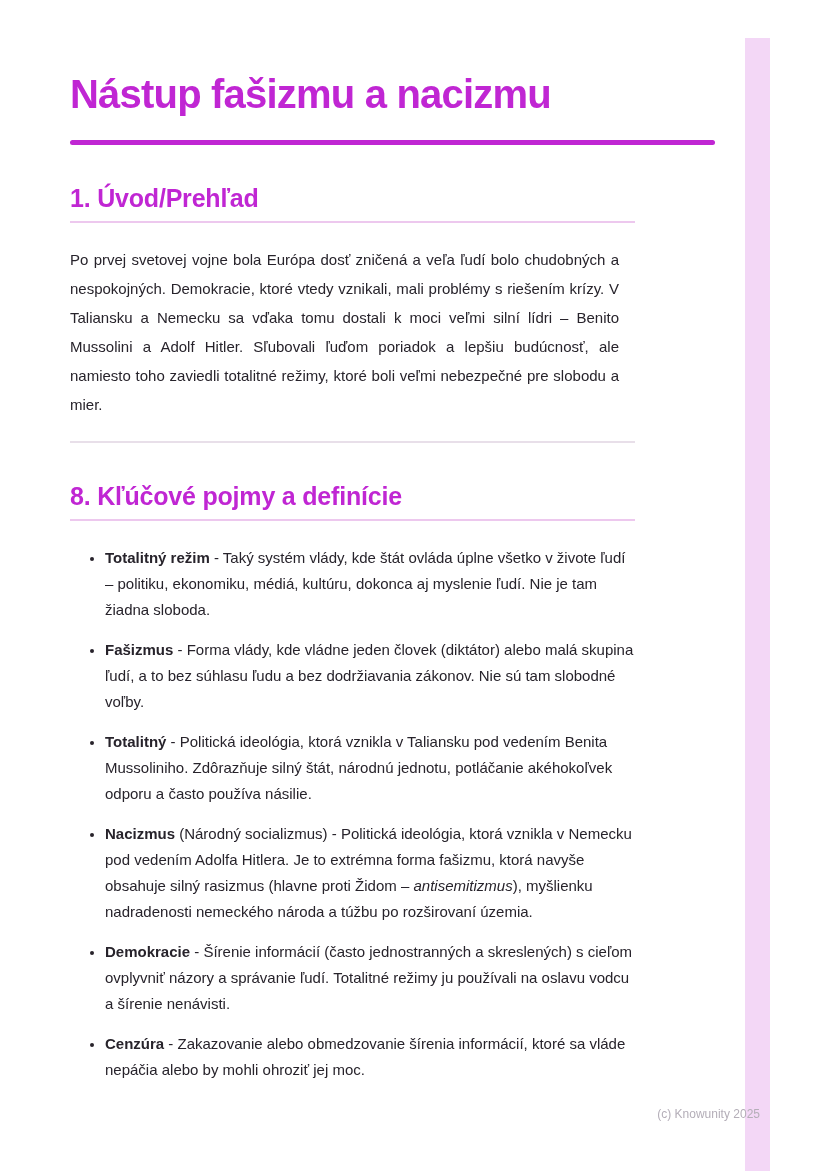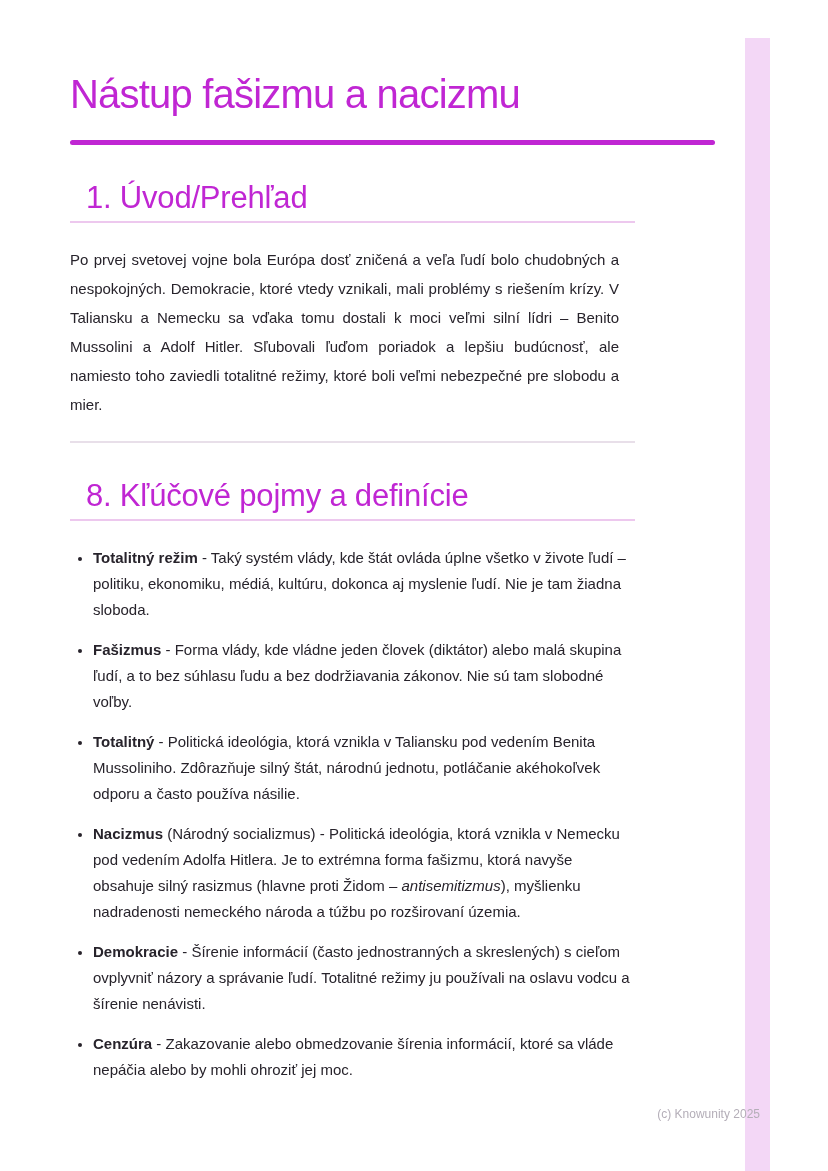--- a/index.html
+++ b/index.html
@@ -26,36 +26,36 @@
   .content {
     position: absolute;
     left: 70px;
     top: 70px;
     width: 565px;
   }
   h1.doc-title {
     margin: 0;
     font-size: 40px;
     line-height: 48px;
-    font-weight: 400;
+    font-weight: 700;
     letter-spacing: -0.8px;
     color: var(--accent, #c026d3);
   }
   .title-rule {
     width: 645px;
     height: 5px;
     border-radius: 3px;
     background: var(--accent, #c026d3);
     margin-top: 22px;
   }
   h2.section-heading {
-    margin: 38px 0 0 16px;
-    font-size: 31px;
+    margin: 38px 0 0 0;
+    font-size: 25px;
     line-height: 30px;
-    font-weight: 400;
+    font-weight: 700;
     letter-spacing: -0.2px;
     color: var(--accent, #c026d3);
   }
   .h2-rule {
     height: 2px;
     width: 100%;
     background: var(--heading_rule, #edc8ee);
     margin-top: 8px;
   }
   p.body-text {
@@ -74,20 +74,21 @@
   ul.defs {
     margin: 24px 0 0 0;
     padding-left: 23px;
   }
   ul.defs li {
     font-size: 15px;
     line-height: 26px;
     color: var(--text, #27232b);
     margin-bottom: 14px;
     text-align: left;
+    margin-left: 12px;
   }
   ul.defs li::marker {
     color: var(--text, #27232b);
     font-size: 14px;
   }
   ul.defs li strong { font-weight: 700; }
   ul.defs li em { font-style: italic; }
   .footer-note {
     position: absolute;
     right: 68px;

